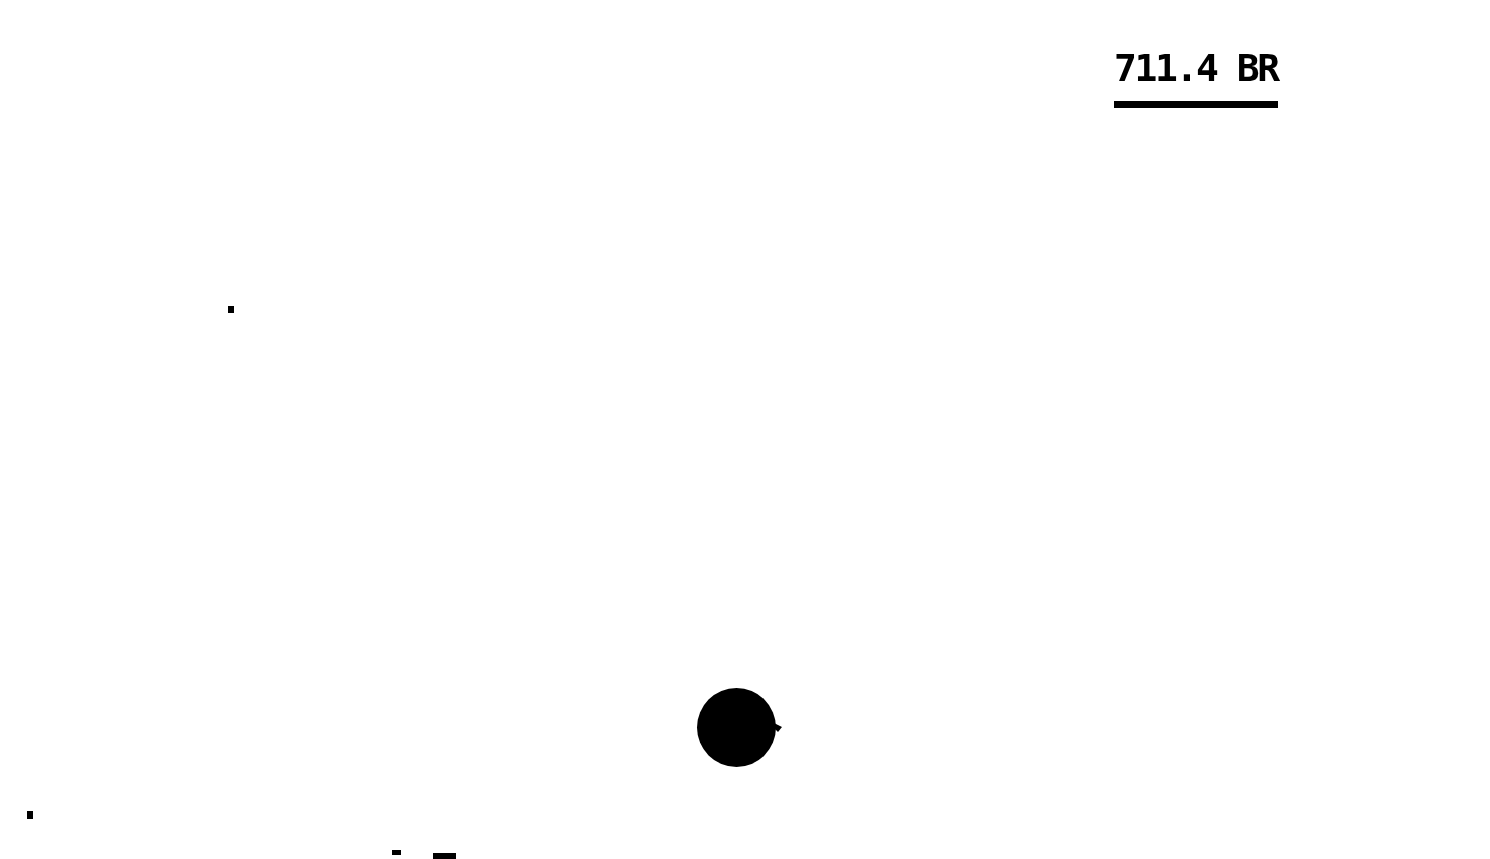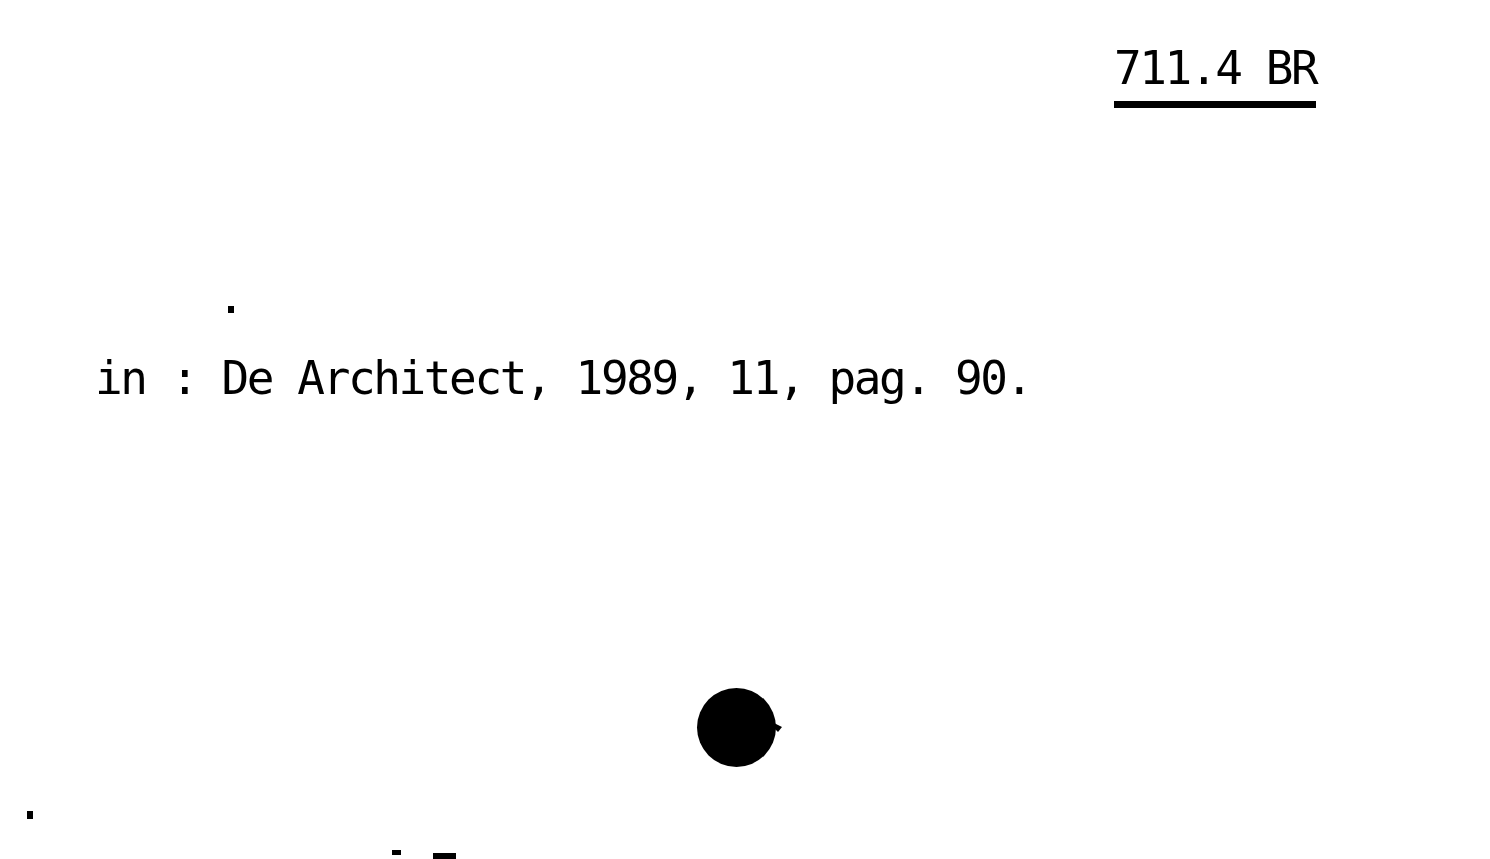--- a/index.html
+++ b/index.html
@@ -16,22 +16,22 @@
   .scan-page {
     position: relative;
     width: 1490px;
     height: 859px;
     background: var(--bg);
     color: var(--ink);
     overflow: hidden;
   }
   .text-line {
     position: absolute;
-    font-weight: normal;
-    font-size: 46px;
+    font-weight: bold;
+    font-size: 38px;
     line-height: 46px;
     letter-spacing: -2.4px;
     white-space: pre;
     color: var(--ink);
   }
   .classification {
     left: 1114px;
     top: 45px;
     padding-bottom: 10px;
     border-bottom: 7px solid var(--ink);
@@ -90,21 +90,20 @@
   }
 </style>
 </head>
 <body>
 
 <div class="scan-page">
 
   <div class="text-line classification">711.4 BR</div>
 
 
-  <div class="text-line citation-line">in : De Architect, 1989, 11, pag. 90.</div>
 
   <div class="punch-hole"></div>
 
   <div class="speck speck-hole-right"></div>
 
   <div class="speck speck-under-l"></div>
 
   <div class="speck speck-bottom-left"></div>
 
   <div class="speck speck-dash-small"></div>

